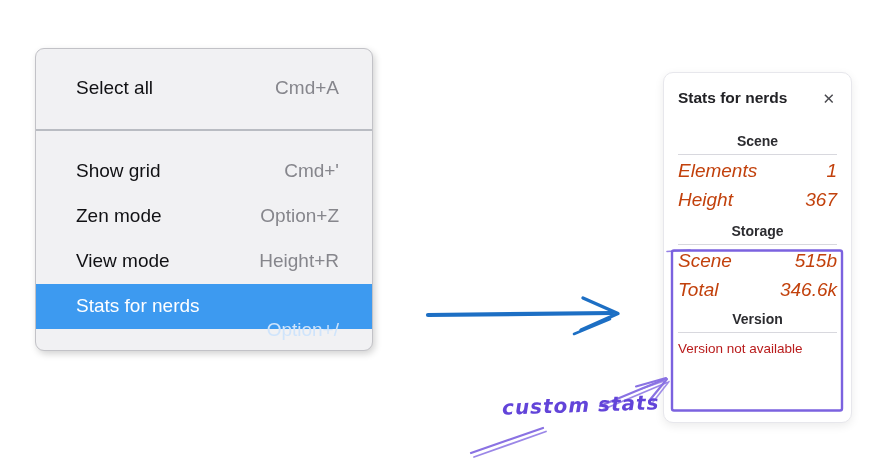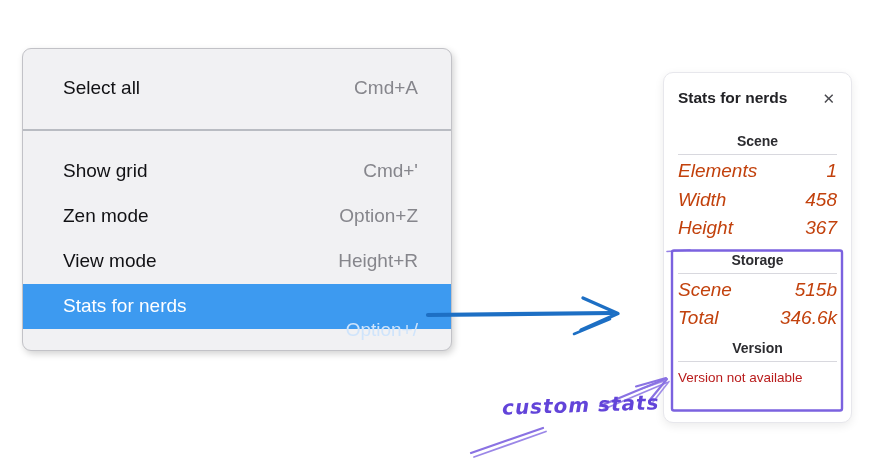--- a/index.html
+++ b/index.html
@@ -4,21 +4,21 @@
 <style>
   * { margin:0; padding:0; box-sizing:border-box; }
   html,body { background:#ffffff; }
   .canvas {
     position:relative; width:873px; height:461px; background:#ffffff;
     font-family:"Liberation Sans", sans-serif; overflow:hidden;
   }
 
   
   .menu {
-    position:absolute; left:22px; top:48px; width:430px; height:303px;
+    position:absolute; left:35px; top:48px; width:338px; height:303px;
     background:#f1f1f3; border:1.5px solid #c2c2c7; border-radius:9px;
     box-shadow:2px 3px 7px rgba(0,0,0,0.18);
     padding-top:16px; overflow:hidden; z-index:1;
   }
   .menu-item {
     height:45px; display:flex; align-items:center; justify-content:space-between;
     padding:0 33px 0 40px; font-size:19px; color:#111114; cursor:default;
   }
   .menu-item .shortcut { color:#86868c; }
   .menu-item.highlighted { background:#3d9af0; color:#ffffff; }
@@ -90,24 +90,20 @@
     </div>
 
     <div>
       <div class="sec-head scene">Scene</div>
       <hr>
       <div class="stat-row">
         <span>Elements</span>
         <span>1</span>
       </div>
       <div class="stat-row">
-        <span>Width</span>
-        <span>458</span>
-      </div>
-      <div class="stat-row">
         <span>Height</span>
         <span>367</span>
       </div>
     </div>
 
     <div>
       <div class="sec-head storage">Storage</div>
       <hr>
       <div class="stat-row">
         <span>Scene</span>

